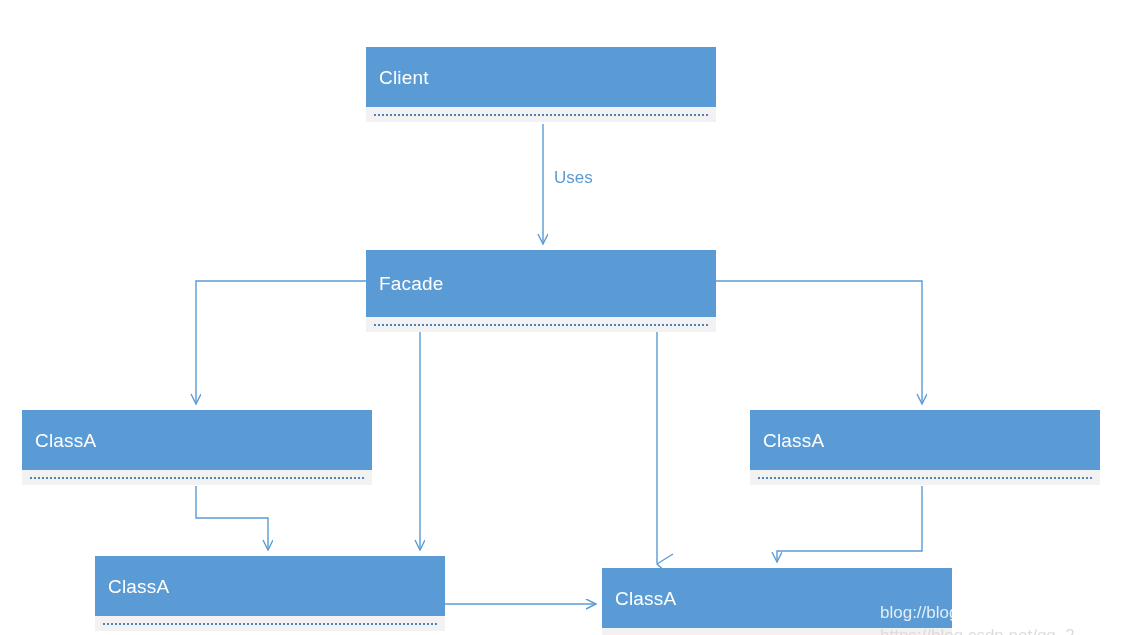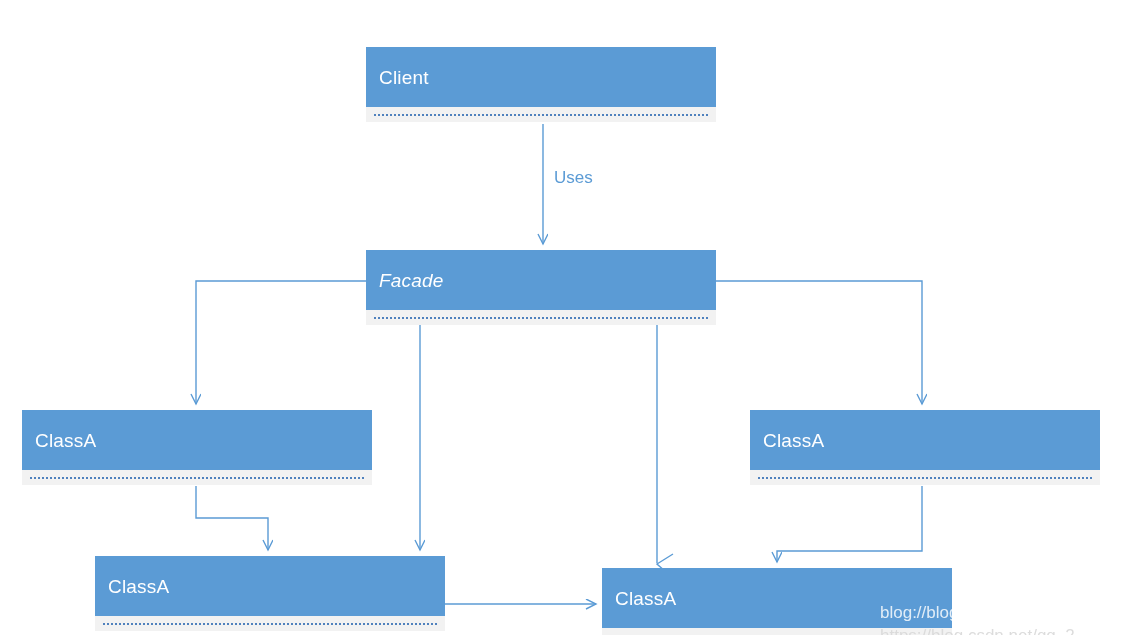--- a/index.html
+++ b/index.html
@@ -121,21 +121,21 @@
       <path d="M 445 604 L 596 604" fill="none" stroke="#5b9bd5" stroke-width="1.4" marker-end="url(#arrowOpen)"></path>
     </g>
   </svg>
 
   <div class="uml-class" style="left:366px; top:47px; width:350px;">
     <div class="uml-header" style="height:60px;">Client</div>
     <div class="uml-compartment" style="height:15px;"></div>
   </div>
 
   <div class="uml-class" style="left:366px; top:250px; width:350px;">
-    <div class="uml-header" style="height:60px;font-style:italic;">Facade</div>
+    <div class="uml-header" style="height:67px;">Facade</div>
     <div class="uml-compartment" style="height:15px;"></div>
   </div>
 
   <div class="uml-class" style="left:22px; top:410px; width:350px;">
     <div class="uml-header" style="height:60px;">ClassA</div>
     <div class="uml-compartment" style="height:15px;"></div>
   </div>
 
   <div class="uml-class" style="left:750px; top:410px; width:350px;">
     <div class="uml-header" style="height:60px;">ClassA</div>

